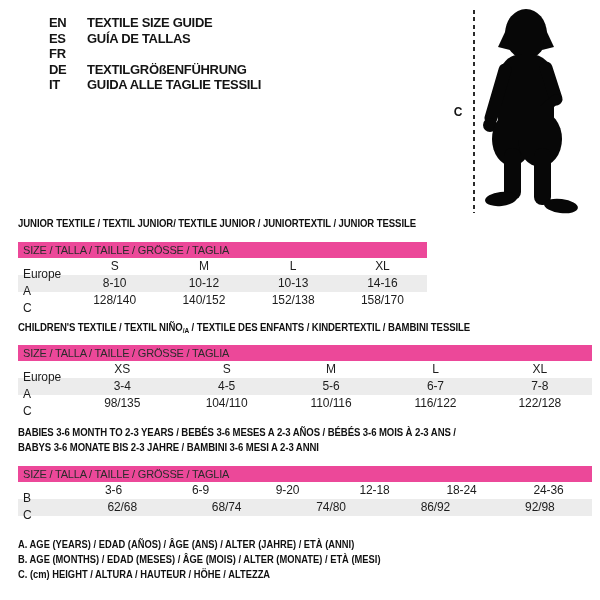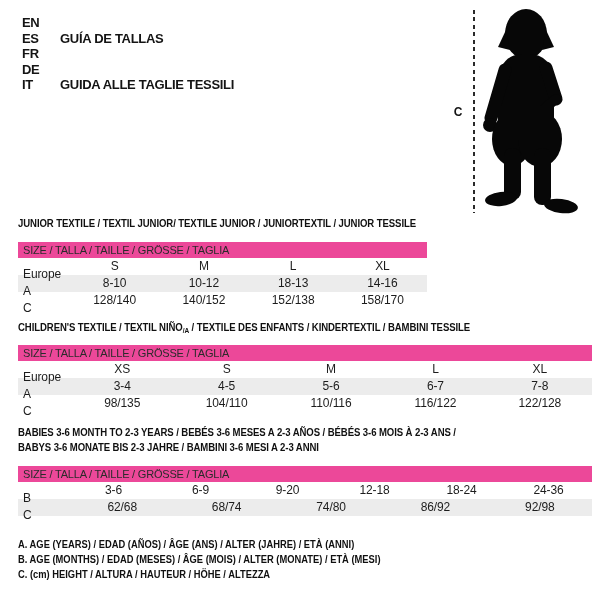--- a/index.html
+++ b/index.html
@@ -4,21 +4,21 @@
 <style>
   html,body{margin:0;padding:0;background:#fff;}
   .canvas{
     position:relative;width:600px;height:600px;background:#ffffff;overflow:hidden;
     font-family:"Liberation Sans","DejaVu Sans",sans-serif;color:#1c1c1c;
   }
 
   
   .lang-list{position:absolute;left:22px;top:15px;}
   .lang-row{display:flex;line-height:15.5px;font-weight:bold;font-size:13px;letter-spacing:-0.3px;color:#141414;}
-  .lang-code{width:38px;}
+  .lang-code{width:38px;margin-left:27px;}
   .lang-label{white-space:nowrap;}
 
   
   .dashed-line{
     position:absolute;left:473px;top:10px;width:2px;height:203px;
     background:repeating-linear-gradient(to bottom,#2a2a2a 0 4px,transparent 4px 7.5px);
   }
   .figure-label{position:absolute;left:449px;top:105px;width:18px;text-align:center;
     font-weight:bold;font-size:12px;color:#141414;}
   .baby-svg{position:absolute;left:478px;top:6px;}
@@ -59,30 +59,32 @@
   }
 </style>
 </head>
 <body>
 
 <div class="canvas">
 
   <div class="lang-list">
     <div class="lang-row">
       <span class="lang-code">EN</span>
+      <span class="lang-label">TEXTILE SIZE GUIDE</span>
     </div>
     <div class="lang-row">
       <span class="lang-code">ES</span>
       <span class="lang-label">GUÍA DE TALLAS</span>
     </div>
     <div class="lang-row">
       <span class="lang-code">FR</span>
     </div>
     <div class="lang-row">
       <span class="lang-code">DE</span>
+      <span class="lang-label">TEXTILGRÖßENFÜHRUNG</span>
     </div>
     <div class="lang-row">
       <span class="lang-code">IT</span>
       <span class="lang-label">GUIDA ALLE TAGLIE TESSILI</span>
     </div>
   </div>
 
   <div class="dashed-line"></div>
   <div class="figure-label">C</div>
   <svg class="baby-svg" width="104" height="210" viewBox="0 0 104 210" aria-hidden="true">
@@ -112,21 +114,21 @@
       <span class="t-label">Europe</span>
       <span class="t-cell">S</span>
       <span class="t-cell">M</span>
       <span class="t-cell">L</span>
       <span class="t-cell">XL</span>
     </div>
     <div class="t-row alt">
       <span class="t-label">A</span>
       <span class="t-cell">8-10</span>
       <span class="t-cell">10-12</span>
-      <span class="t-cell">18-13</span>
+      <span class="t-cell">10-13</span>
       <span class="t-cell">14-16</span>
     </div>
     <div class="t-row">
       <span class="t-label">C</span>
       <span class="t-cell">128/140</span>
       <span class="t-cell">140/152</span>
       <span class="t-cell">152/138</span>
       <span class="t-cell">158/170</span>
     </div>
   </div>

